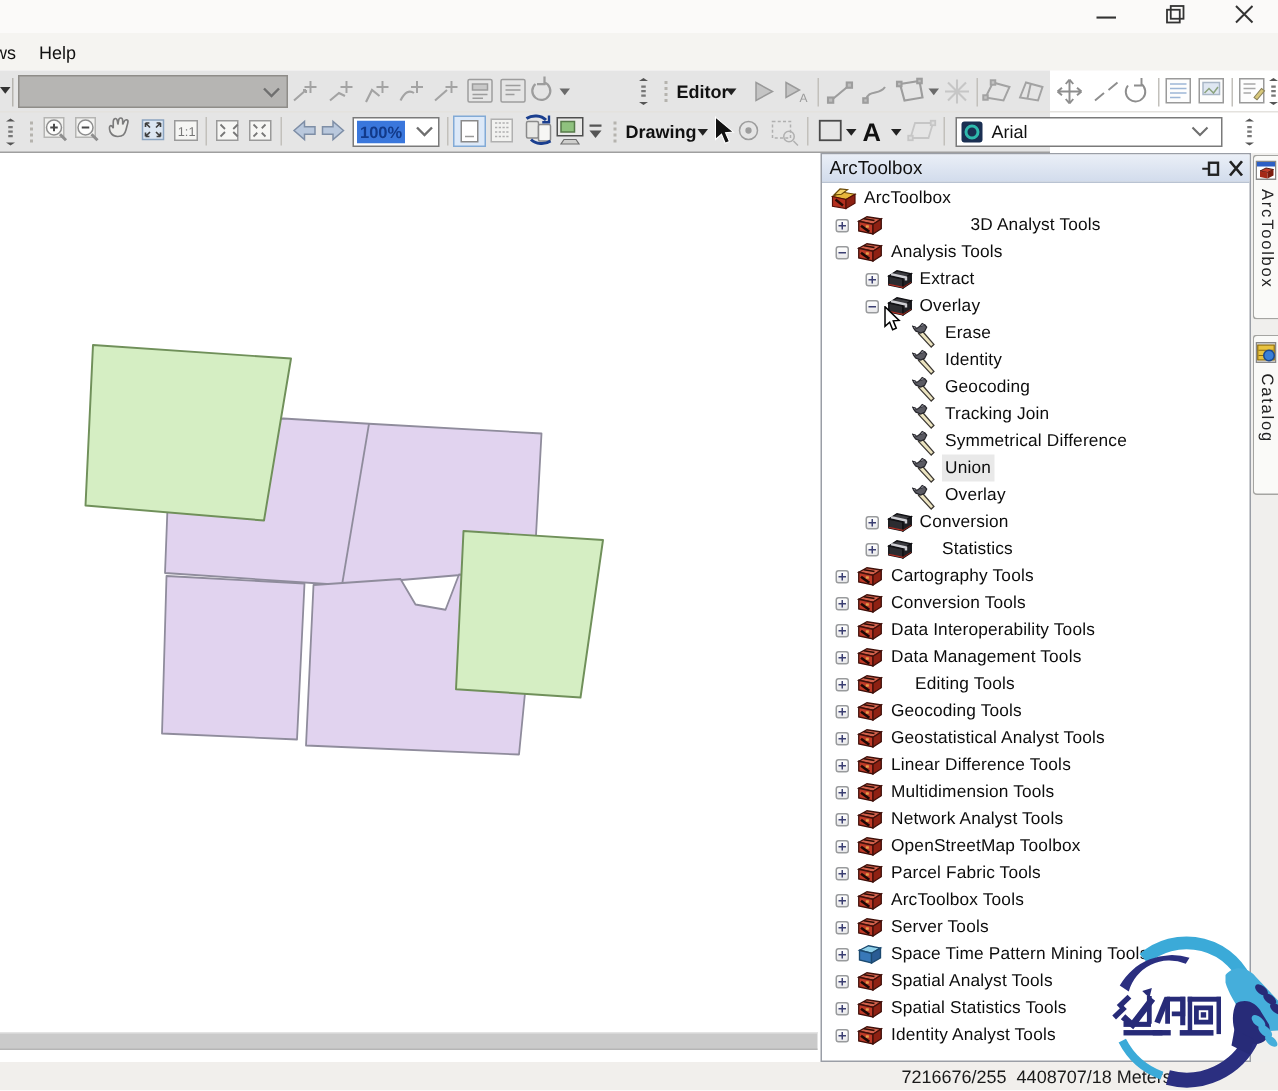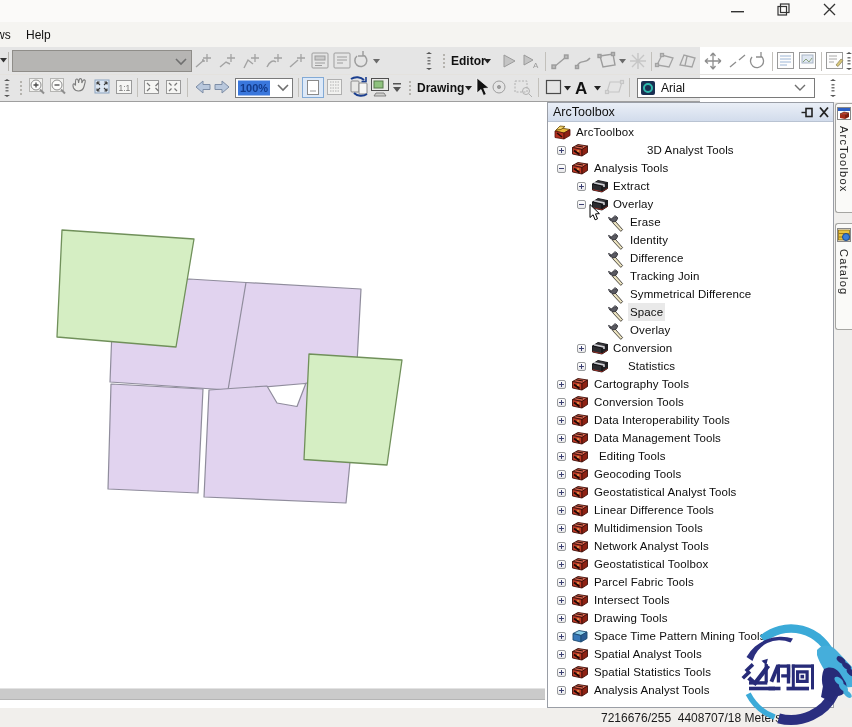--- a/index.html
+++ b/index.html
@@ -312,42 +312,42 @@
           <path d="M5,2.7 L6.8,0.6 L8.6,1.6" fill="#8a8a94" stroke="#26262c" stroke-width="0.7"></path>
           <path d="M1.2,3.9 L0.3,2.4 L2.2,2.9 L3.2,4" fill="#8a8a94" stroke="#26262c" stroke-width="0.7"></path>
         </svg></div>
       <div class="trow" style="left:82px;top:128px;text-align:right;">Identity</div>
       <div class="abs" style="left:60px;top:147.5px"><svg width="17" height="18" viewBox="0 0 17 18">
           <path d="M6.4,5.2 L14.6,14.6 L12.8,16.4 L4.4,7.4 Z" fill="#ece4c0" stroke="#3e3a34" stroke-width="0.9"></path>
           <path d="M8.6,1.6 L9.8,3 L8.4,5.8 L5.8,7 L2.4,5.6 L1.2,3.9 L3.2,4 L5,2.7 Z" fill="#5a5a62" stroke="#26262c" stroke-width="0.8"></path>
           <path d="M5,2.7 L6.8,0.6 L8.6,1.6" fill="#8a8a94" stroke="#26262c" stroke-width="0.7"></path>
           <path d="M1.2,3.9 L0.3,2.4 L2.2,2.9 L3.2,4" fill="#8a8a94" stroke="#26262c" stroke-width="0.7"></path>
         </svg></div>
-      <div class="trow" style="left:82px;top:146px;">Difference</div>
+      <div class="trow" style="left:82px;top:146px;">Geocoding</div>
       <div class="abs" style="left:60px;top:165.5px"><svg width="17" height="18" viewBox="0 0 17 18">
           <path d="M6.4,5.2 L14.6,14.6 L12.8,16.4 L4.4,7.4 Z" fill="#ece4c0" stroke="#3e3a34" stroke-width="0.9"></path>
           <path d="M8.6,1.6 L9.8,3 L8.4,5.8 L5.8,7 L2.4,5.6 L1.2,3.9 L3.2,4 L5,2.7 Z" fill="#5a5a62" stroke="#26262c" stroke-width="0.8"></path>
           <path d="M5,2.7 L6.8,0.6 L8.6,1.6" fill="#8a8a94" stroke="#26262c" stroke-width="0.7"></path>
           <path d="M1.2,3.9 L0.3,2.4 L2.2,2.9 L3.2,4" fill="#8a8a94" stroke="#26262c" stroke-width="0.7"></path>
         </svg></div>
       <div class="trow" style="left:82px;top:164px;">Tracking Join</div>
       <div class="abs" style="left:60px;top:183.5px"><svg width="17" height="18" viewBox="0 0 17 18">
           <path d="M6.4,5.2 L14.6,14.6 L12.8,16.4 L4.4,7.4 Z" fill="#ece4c0" stroke="#3e3a34" stroke-width="0.9"></path>
           <path d="M8.6,1.6 L9.8,3 L8.4,5.8 L5.8,7 L2.4,5.6 L1.2,3.9 L3.2,4 L5,2.7 Z" fill="#5a5a62" stroke="#26262c" stroke-width="0.8"></path>
           <path d="M5,2.7 L6.8,0.6 L8.6,1.6" fill="#8a8a94" stroke="#26262c" stroke-width="0.7"></path>
           <path d="M1.2,3.9 L0.3,2.4 L2.2,2.9 L3.2,4" fill="#8a8a94" stroke="#26262c" stroke-width="0.7"></path>
         </svg></div>
       <div class="trow" style="left:82px;top:182px;">Symmetrical Difference</div>
       <div class="abs" style="left:60px;top:201.5px"><svg width="17" height="18" viewBox="0 0 17 18">
           <path d="M6.4,5.2 L14.6,14.6 L12.8,16.4 L4.4,7.4 Z" fill="#ece4c0" stroke="#3e3a34" stroke-width="0.9"></path>
           <path d="M8.6,1.6 L9.8,3 L8.4,5.8 L5.8,7 L2.4,5.6 L1.2,3.9 L3.2,4 L5,2.7 Z" fill="#5a5a62" stroke="#26262c" stroke-width="0.8"></path>
           <path d="M5,2.7 L6.8,0.6 L8.6,1.6" fill="#8a8a94" stroke="#26262c" stroke-width="0.7"></path>
           <path d="M1.2,3.9 L0.3,2.4 L2.2,2.9 L3.2,4" fill="#8a8a94" stroke="#26262c" stroke-width="0.7"></path>
         </svg></div>
-      <div class="trow" style="left:82px;top:200px;background:#e9e9e9;padding:0 2px;margin-left:-2px;">Space</div>
+      <div class="trow" style="left:82px;top:200px;background:#e9e9e9;padding:0 2px;margin-left:-2px;">Union</div>
       <div class="abs" style="left:60px;top:219.5px"><svg width="17" height="18" viewBox="0 0 17 18">
           <path d="M6.4,5.2 L14.6,14.6 L12.8,16.4 L4.4,7.4 Z" fill="#ece4c0" stroke="#3e3a34" stroke-width="0.9"></path>
           <path d="M8.6,1.6 L9.8,3 L8.4,5.8 L5.8,7 L2.4,5.6 L1.2,3.9 L3.2,4 L5,2.7 Z" fill="#5a5a62" stroke="#26262c" stroke-width="0.8"></path>
           <path d="M5,2.7 L6.8,0.6 L8.6,1.6" fill="#8a8a94" stroke="#26262c" stroke-width="0.7"></path>
           <path d="M1.2,3.9 L0.3,2.4 L2.2,2.9 L3.2,4" fill="#8a8a94" stroke="#26262c" stroke-width="0.7"></path>
         </svg></div>
       <div class="trow" style="left:82px;top:218px;">Overlay</div>
       <div class="pm plus" style="left:29px;top:240.5px"></div>
       <div class="abs" style="left:43px;top:237.5px"><svg width="18" height="14" viewBox="0 0 18 14">
           <path d="M1.5,5 L7,1.5 L16.5,3.5 L11,7 Z" fill="#3c3c40" stroke="#101013" stroke-width="0.9"></path>
@@ -410,21 +410,21 @@
       <div class="trow" style="left:46px;top:326px;">Data Management Tools</div>
       <div class="pm plus" style="left:9px;top:348.5px"></div>
       <div class="abs" style="left:23px;top:345.5px"><svg width="18" height="14" viewBox="0 0 18 14">
           <path d="M1.5,4.5 L7,1.5 L16.5,3 L11,6.5 Z" fill="#d2604b" stroke="#40100a" stroke-width="0.9"></path>
           <path d="M1.5,4.5 L11,6.5 L11,13 L1.5,11 Z" fill="#bf3a27" stroke="#40100a" stroke-width="0.9"></path>
           <path d="M11,6.5 L16.5,3 L16.5,9.5 L11,13 Z" fill="#8e2113" stroke="#40100a" stroke-width="0.9"></path>
           <path d="M3,7.5 L8.5,11.5" stroke="#1d0805" stroke-width="1.8"></path>
           <path d="M5,2.8 L12,4" stroke="#2a0c06" stroke-width="1"></path>
           <rect x="6.2" y="7.2" width="2" height="1.6" fill="#e8a04a"></rect>
         </svg></div>
-      <div class="trow" style="left:35px;top:344px;padding-left:16px;">Editing Tools</div>
+      <div class="trow" style="left:46px;top:344px;padding-left:16px;">Editing Tools</div>
       <div class="pm plus" style="left:9px;top:366.5px"></div>
       <div class="abs" style="left:23px;top:363.5px"><svg width="18" height="14" viewBox="0 0 18 14">
           <path d="M1.5,4.5 L7,1.5 L16.5,3 L11,6.5 Z" fill="#d2604b" stroke="#40100a" stroke-width="0.9"></path>
           <path d="M1.5,4.5 L11,6.5 L11,13 L1.5,11 Z" fill="#bf3a27" stroke="#40100a" stroke-width="0.9"></path>
           <path d="M11,6.5 L16.5,3 L16.5,9.5 L11,13 Z" fill="#8e2113" stroke="#40100a" stroke-width="0.9"></path>
           <path d="M3,7.5 L8.5,11.5" stroke="#1d0805" stroke-width="1.8"></path>
           <path d="M5,2.8 L12,4" stroke="#2a0c06" stroke-width="1"></path>
           <rect x="6.2" y="7.2" width="2" height="1.6" fill="#e8a04a"></rect>
         </svg></div>
       <div class="trow" style="left:46px;top:362px;">Geocoding Tools</div>
@@ -470,51 +470,51 @@
       <div class="trow" style="left:46px;top:434px;">Network Analyst Tools</div>
       <div class="pm plus" style="left:9px;top:456.5px"></div>
       <div class="abs" style="left:23px;top:453.5px"><svg width="18" height="14" viewBox="0 0 18 14">
           <path d="M1.5,4.5 L7,1.5 L16.5,3 L11,6.5 Z" fill="#d2604b" stroke="#40100a" stroke-width="0.9"></path>
           <path d="M1.5,4.5 L11,6.5 L11,13 L1.5,11 Z" fill="#bf3a27" stroke="#40100a" stroke-width="0.9"></path>
           <path d="M11,6.5 L16.5,3 L16.5,9.5 L11,13 Z" fill="#8e2113" stroke="#40100a" stroke-width="0.9"></path>
           <path d="M3,7.5 L8.5,11.5" stroke="#1d0805" stroke-width="1.8"></path>
           <path d="M5,2.8 L12,4" stroke="#2a0c06" stroke-width="1"></path>
           <rect x="6.2" y="7.2" width="2" height="1.6" fill="#e8a04a"></rect>
         </svg></div>
-      <div class="trow" style="left:46px;top:452px;">Geostatistical Toolbox</div>
+      <div class="trow" style="left:46px;top:452px;">OpenStreetMap Toolbox</div>
       <div class="pm plus" style="left:9px;top:474.5px"></div>
       <div class="abs" style="left:23px;top:471.5px"><svg width="18" height="14" viewBox="0 0 18 14">
           <path d="M1.5,4.5 L7,1.5 L16.5,3 L11,6.5 Z" fill="#d2604b" stroke="#40100a" stroke-width="0.9"></path>
           <path d="M1.5,4.5 L11,6.5 L11,13 L1.5,11 Z" fill="#bf3a27" stroke="#40100a" stroke-width="0.9"></path>
           <path d="M11,6.5 L16.5,3 L16.5,9.5 L11,13 Z" fill="#8e2113" stroke="#40100a" stroke-width="0.9"></path>
           <path d="M3,7.5 L8.5,11.5" stroke="#1d0805" stroke-width="1.8"></path>
           <path d="M5,2.8 L12,4" stroke="#2a0c06" stroke-width="1"></path>
           <rect x="6.2" y="7.2" width="2" height="1.6" fill="#e8a04a"></rect>
         </svg></div>
       <div class="trow" style="left:46px;top:470px;">Parcel Fabric Tools</div>
       <div class="pm plus" style="left:9px;top:492.5px"></div>
       <div class="abs" style="left:23px;top:489.5px"><svg width="18" height="14" viewBox="0 0 18 14">
           <path d="M1.5,4.5 L7,1.5 L16.5,3 L11,6.5 Z" fill="#d2604b" stroke="#40100a" stroke-width="0.9"></path>
           <path d="M1.5,4.5 L11,6.5 L11,13 L1.5,11 Z" fill="#bf3a27" stroke="#40100a" stroke-width="0.9"></path>
           <path d="M11,6.5 L16.5,3 L16.5,9.5 L11,13 Z" fill="#8e2113" stroke="#40100a" stroke-width="0.9"></path>
           <path d="M3,7.5 L8.5,11.5" stroke="#1d0805" stroke-width="1.8"></path>
           <path d="M5,2.8 L12,4" stroke="#2a0c06" stroke-width="1"></path>
           <rect x="6.2" y="7.2" width="2" height="1.6" fill="#e8a04a"></rect>
         </svg></div>
-      <div class="trow" style="left:46px;top:488px;">Intersect Tools</div>
+      <div class="trow" style="left:46px;top:488px;">ArcToolbox Tools</div>
       <div class="pm plus" style="left:9px;top:510.5px"></div>
       <div class="abs" style="left:23px;top:507.5px"><svg width="18" height="14" viewBox="0 0 18 14">
           <path d="M1.5,4.5 L7,1.5 L16.5,3 L11,6.5 Z" fill="#d2604b" stroke="#40100a" stroke-width="0.9"></path>
           <path d="M1.5,4.5 L11,6.5 L11,13 L1.5,11 Z" fill="#bf3a27" stroke="#40100a" stroke-width="0.9"></path>
           <path d="M11,6.5 L16.5,3 L16.5,9.5 L11,13 Z" fill="#8e2113" stroke="#40100a" stroke-width="0.9"></path>
           <path d="M3,7.5 L8.5,11.5" stroke="#1d0805" stroke-width="1.8"></path>
           <path d="M5,2.8 L12,4" stroke="#2a0c06" stroke-width="1"></path>
           <rect x="6.2" y="7.2" width="2" height="1.6" fill="#e8a04a"></rect>
         </svg></div>
-      <div class="trow" style="left:46px;top:506px;">Drawing Tools</div>
+      <div class="trow" style="left:46px;top:506px;">Server Tools</div>
       <div class="pm plus" style="left:9px;top:528.5px"></div>
       <div class="abs" style="left:23px;top:525.5px"><svg width="18" height="14" viewBox="0 0 18 14">
           <path d="M2,4.5 L8,1.5 L16,3 L10,6.5 Z" fill="#8ed0ea" stroke="#1c4a70" stroke-width="0.9"></path>
           <path d="M2,4.5 L10,6.5 L10,13 L2,11 Z" fill="#3878b8" stroke="#1c4a70" stroke-width="0.9"></path>
           <path d="M10,6.5 L16,3 L16,9.5 L10,13 Z" fill="#2a5c94" stroke="#1c4a70" stroke-width="0.9"></path>
         </svg></div>
       <div class="trow" style="left:46px;top:524px;">Space Time Pattern Mining Tools</div>
       <div class="pm plus" style="left:9px;top:546.5px"></div>
       <div class="abs" style="left:23px;top:543.5px"><svg width="18" height="14" viewBox="0 0 18 14">
           <path d="M1.5,4.5 L7,1.5 L16.5,3 L11,6.5 Z" fill="#d2604b" stroke="#40100a" stroke-width="0.9"></path>
@@ -537,21 +537,21 @@
       <div class="trow" style="left:46px;top:560px;">Spatial Statistics Tools</div>
       <div class="pm plus" style="left:9px;top:582.5px"></div>
       <div class="abs" style="left:23px;top:579.5px"><svg width="18" height="14" viewBox="0 0 18 14">
           <path d="M1.5,4.5 L7,1.5 L16.5,3 L11,6.5 Z" fill="#d2604b" stroke="#40100a" stroke-width="0.9"></path>
           <path d="M1.5,4.5 L11,6.5 L11,13 L1.5,11 Z" fill="#bf3a27" stroke="#40100a" stroke-width="0.9"></path>
           <path d="M11,6.5 L16.5,3 L16.5,9.5 L11,13 Z" fill="#8e2113" stroke="#40100a" stroke-width="0.9"></path>
           <path d="M3,7.5 L8.5,11.5" stroke="#1d0805" stroke-width="1.8"></path>
           <path d="M5,2.8 L12,4" stroke="#2a0c06" stroke-width="1"></path>
           <rect x="6.2" y="7.2" width="2" height="1.6" fill="#e8a04a"></rect>
         </svg></div>
-      <div class="trow" style="left:46px;top:578px;">Analysis Analyst Tools</div>
+      <div class="trow" style="left:46px;top:578px;">Identity Analyst Tools</div>
     </div>
 </div>
 
 <div id="tabstrip" class="abs">
   <div class="vtab" style="top:1px;height:110px">
     <svg style="position:absolute;left:1px;top:3px" width="14" height="13" viewBox="0 0 14 13">
         <rect x="0.5" y="0.5" width="13" height="12" fill="#fff" stroke="#888"></rect>
         <rect x="1" y="1" width="12" height="3" fill="#2d5fc4"></rect>
         <path d="M3,7 L7,5 L12,6 L8,8 Z" fill="#c4402c" stroke="#40100a" stroke-width="0.6"></path>
         <path d="M3,7 L8,8 L8,12 L3,11 Z" fill="#a52a18"></path>

